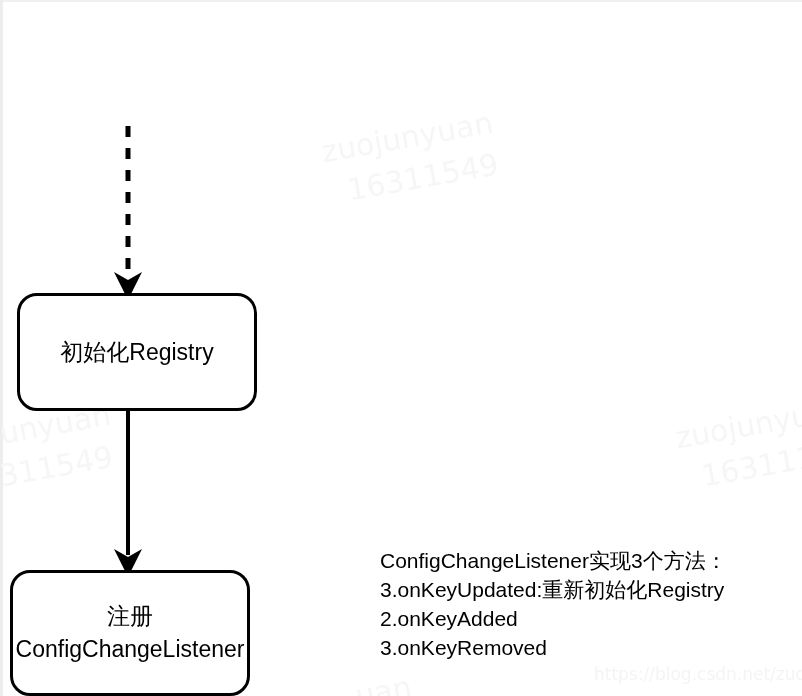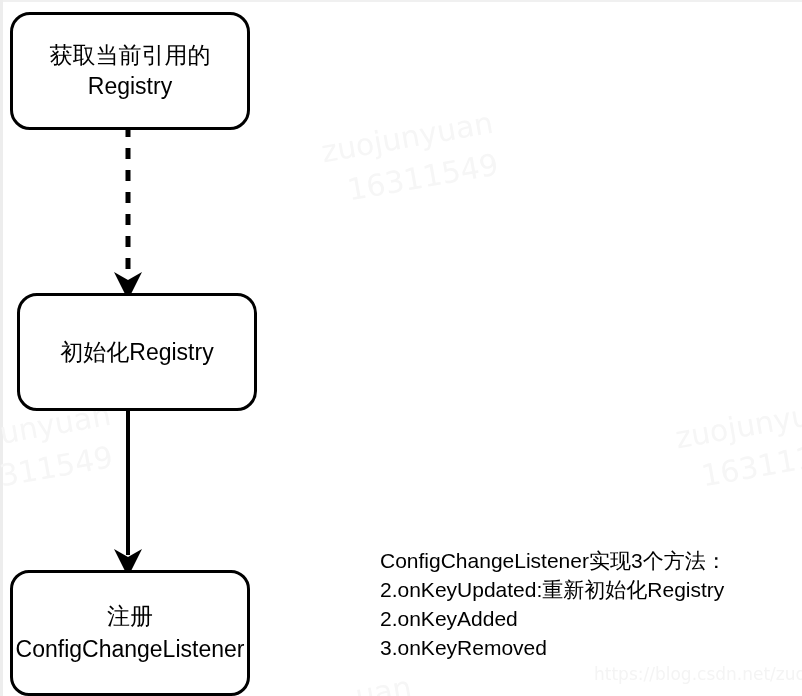--- a/index.html
+++ b/index.html
@@ -47,21 +47,21 @@
   }
   .node-label {
     text-align: center;
     color: #000000;
     font-size: 23px;
     line-height: 31px;
     white-space: pre;
   }
   #node-fetch-registry { left: 10px;  top: 12px;  width: 240px; height: 118px; }
   #node-init-registry  { left: 17px;  top: 293px; width: 240px; height: 118px; }
-  #node-register-listener { left: 10px; top: 570px; width: 240px; height: 126px; border-radius: 19px; }
+  #node-register-listener { left: 10px; top: 570px; width: 240px; height: 126px; }
   #node-register-listener .node-label { line-height: 33px; }
 
   
   .connector {
     position: absolute;
     z-index: 2;
     overflow: visible;
   }
   #connector-dashed { left: 105px; top: 126px; width: 56px; height: 176px; }
   #connector-solid   { left: 105px; top: 407px; width: 56px; height: 172px; }
@@ -128,32 +128,28 @@
   <svg class="connector" id="connector-dashed" viewBox="0 0 56 176" width="56" height="176">
     <line x1="23" y1="0" x2="23" y2="148" stroke="#000000" stroke-width="5" stroke-dasharray="11 11"></line>
     <path d="M 23 174 L 9 146 L 23 154 L 37 146 Z" fill="#000000"></path>
   </svg>
 
   <svg class="connector" id="connector-solid" viewBox="0 0 56 172" width="56" height="172">
     <line x1="23" y1="0" x2="23" y2="148" stroke="#000000" stroke-width="4"></line>
     <path d="M 23 170 L 9 142 L 23 150 L 37 142 Z" fill="#000000"></path>
   </svg>
 
-  <div class="node" id="node-fetch-registry">
-    <span class="node-label">获取当前引用的
-Registry</span>
-  </div>
 
   <div class="node" id="node-init-registry">
     <span class="node-label">初始化Registry</span>
   </div>
 
   <div class="node" id="node-register-listener">
     <span class="node-label">注册
 ConfigChangeListener</span>
   </div>
 
   <div id="annotation-note">ConfigChangeListener实现3个方法：
-2.onKeyUpdated:重新初始化Registry
+3.onKeyUpdated:重新初始化Registry
 2.onKeyAdded
 3.onKeyRemoved</div>
 
 </div>
 
 </body></html>

